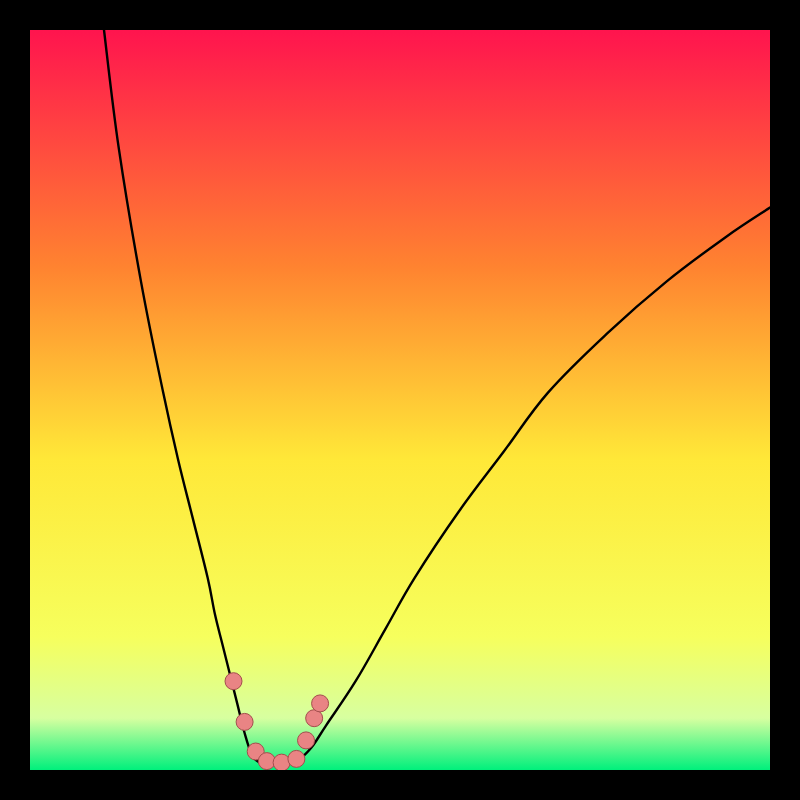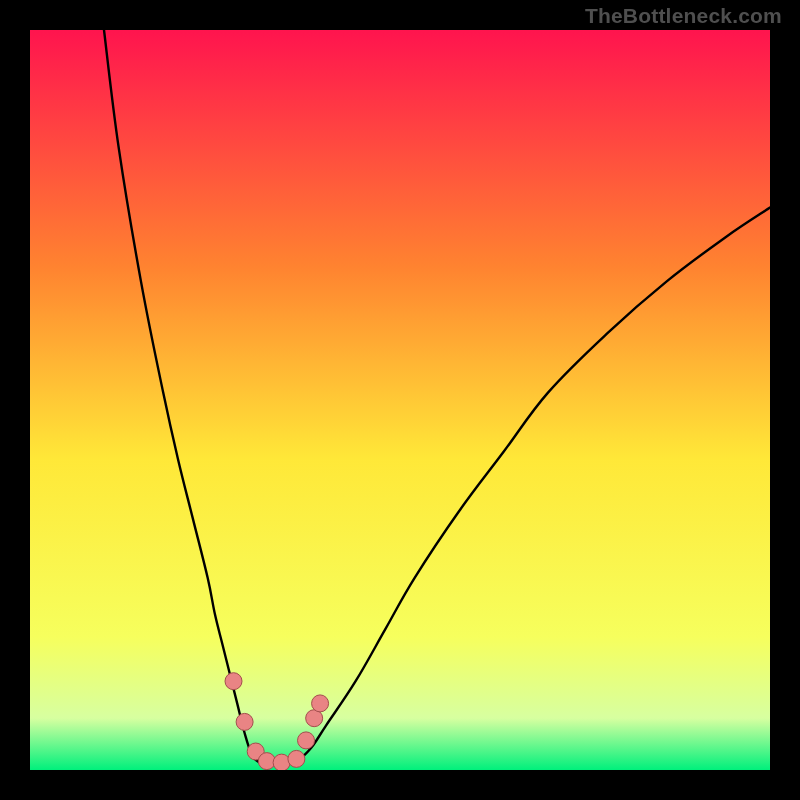--- a/index.html
+++ b/index.html
@@ -34,21 +34,20 @@
     height: 740px;
   }
   .plot svg {
     display: block;
   }
 </style>
 </head>
 <body>
 
 <div class="frame">
-  <div class="watermark">TheBottleneck.com</div>
   <div class="plot">
     <svg id="plot-svg" viewBox="0 0 740 740" width="740" height="740">
       <defs>
         <linearGradient id="bg-grad" x1="0" y1="0" x2="0" y2="1">
           <stop id="g0" offset="0%" stop-color="#ff144e"></stop>
           <stop id="g1" offset="32%" stop-color="#ff8330"></stop>
           <stop id="g2" offset="58%" stop-color="#ffe838"></stop>
           <stop id="g3" offset="82%" stop-color="#f6ff5d"></stop>
           <stop id="g4" offset="93%" stop-color="#d7ffa0"></stop>
           <stop id="g5" offset="100%" stop-color="#00f07c"></stop>

